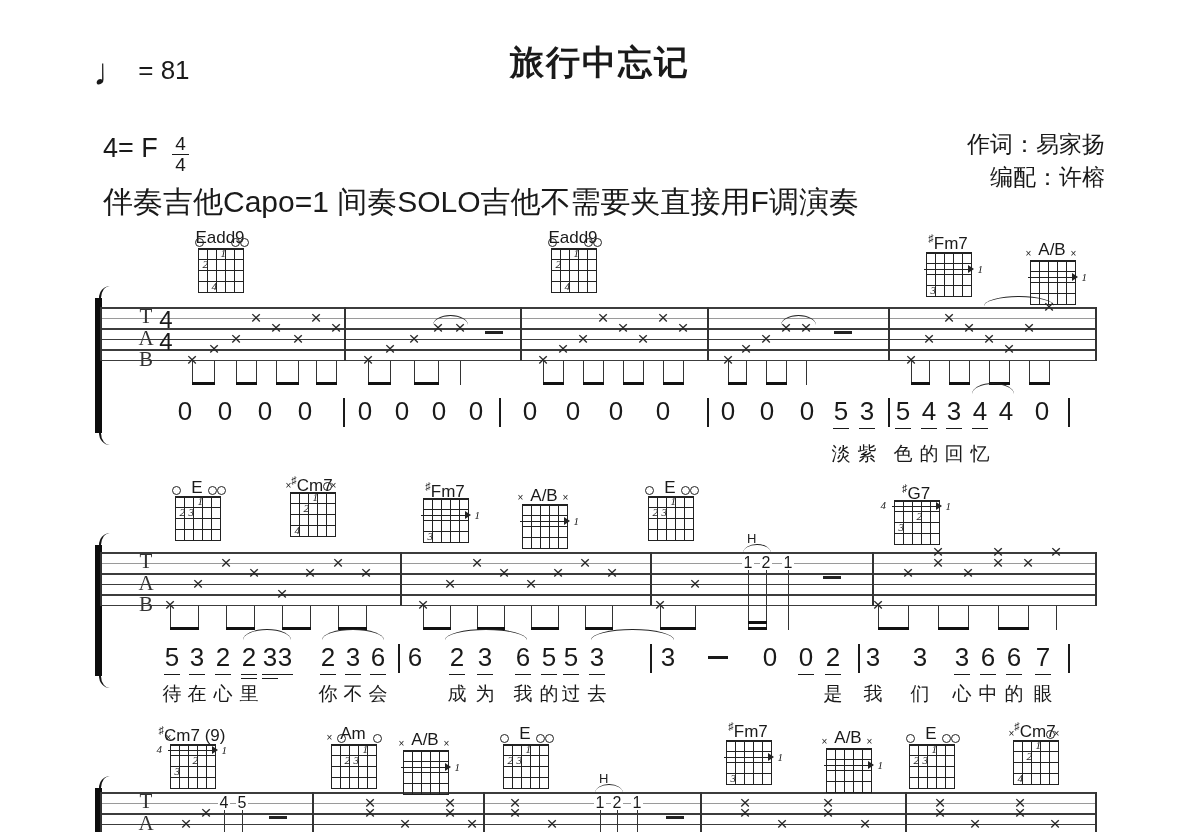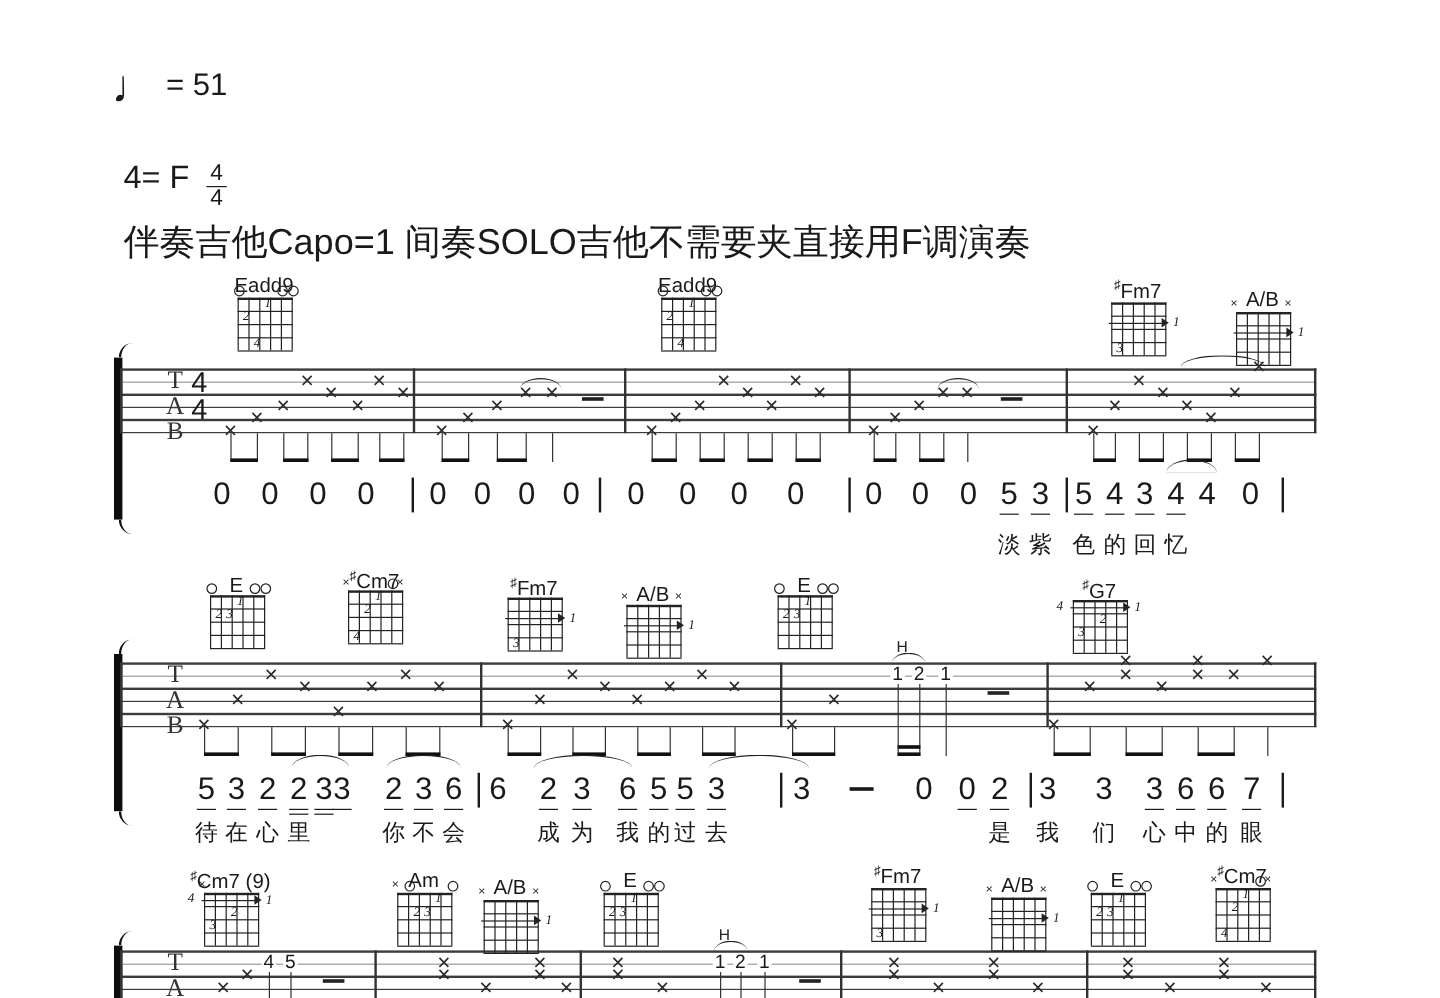--- a/index.html
+++ b/index.html
@@ -26,23 +26,26 @@
   .jd{font-size:26px;width:20px;text-align:center;line-height:28px;}
   .lyr{font-size:19px;width:24px;text-align:center;}
   .tie{border-top:1.6px solid #222;border-radius:50% 50% 0 0 / 100% 100% 0 0;}
 </style>
 </head>
 <body>
 
 <div class="page">
   <div class="abs tempo" style="left:93px;top:55px;">
     <span class="glyph">♩</span>
-    <span>=  51</span>
+    <span>=  81</span>
   </div>
+  <div class="abs ctr title" style="left:0;top:40px;width:1200px;">旅行中忘记</div>
   <div class="abs credit" style="right:95px;top:128px;">
+    <div>作词：易家扬</div>
+    <div>编配：许榕</div>
   </div>
   <div class="abs" style="left:103px;top:133px;">
     <span class="keylbl">4= F</span>
     <span class="frac">
       <span class="tn">4</span>
       <span class="td">4</span>
     </span>
   </div>
   <div class="abs capo" style="left:103px;top:182px;">伴奏吉他Capo=1  间奏SOLO吉他不需要夹直接用F调演奏</div>
 

